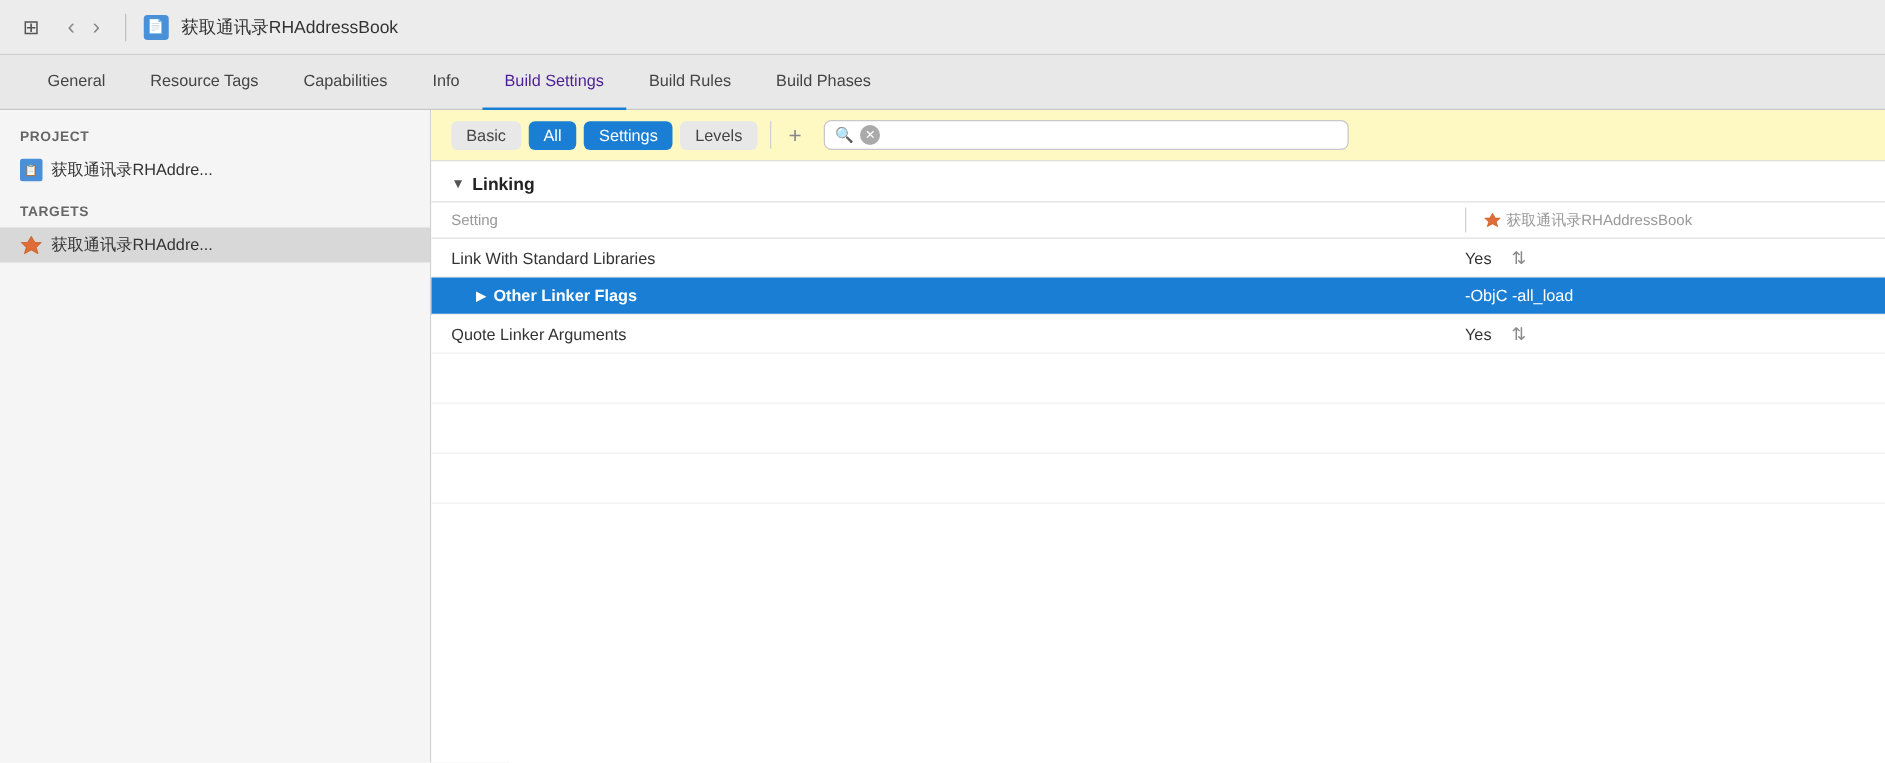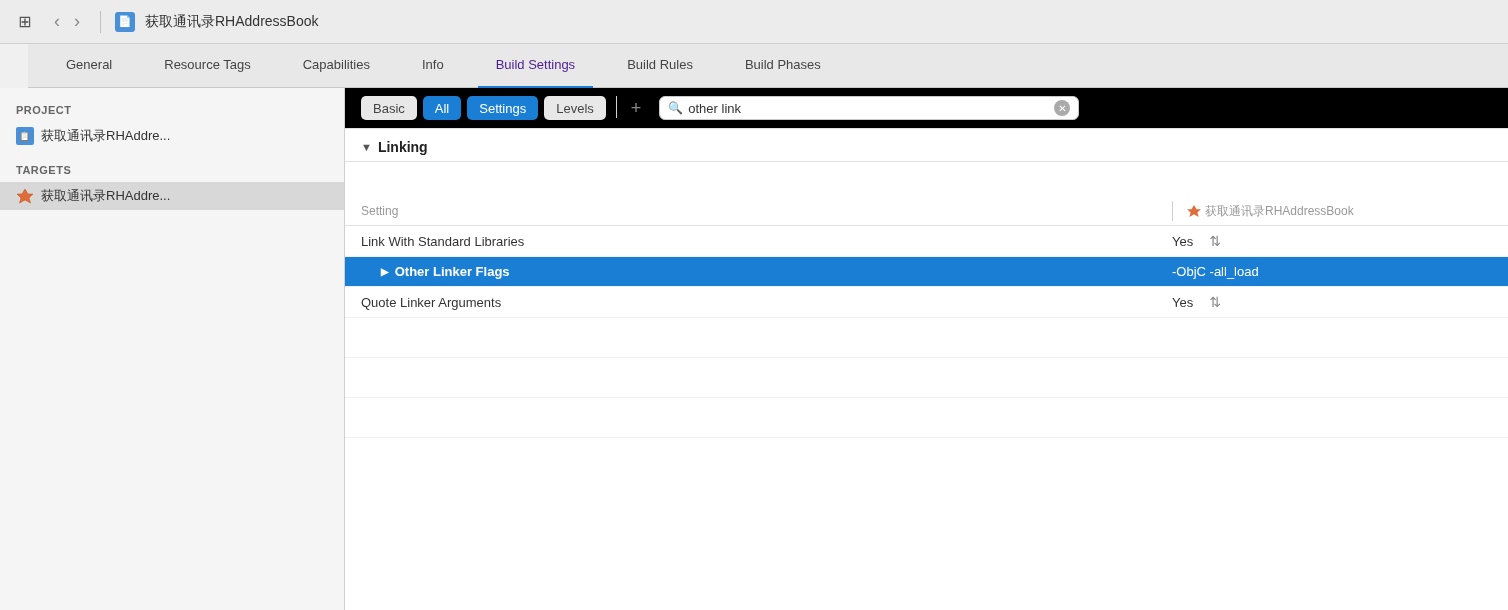--- a/index.html
+++ b/index.html
@@ -48,22 +48,21 @@
     }
 
     
     .tabbar {
       display: flex;
       align-items: center;
       height: 44px;
       background: #e8e8e8;
       border-bottom: 1px solid #c8c8c8;
       padding: 0 20px;
-      gap: 16px;
-      margin-left: 28px;
+      gap: 0;
     }
     .tab-item {
       padding: 0 18px;
       height: 44px;
       display: flex; align-items: center;
       font-size: 13px;
       color: #444;
       cursor: pointer;
       border-bottom: 2px solid transparent;
     }
@@ -123,24 +122,25 @@
     .content {
       flex: 1;
       background: #fff;
       display: flex;
       flex-direction: column;
     }
 
     
     .filterbar {
       display: flex;
+      align-items: center;
       padding: 8px 16px;
       border-bottom: 1px solid #e0e0e0;
       gap: 6px;
-      background: #000000;
+      background: #fef9c3;
     }
     .filter-btn {
       padding: 4px 12px;
       border-radius: 5px;
       font-size: 13px;
       cursor: pointer;
       border: none;
       background: #e8e8e8;
       color: #444;
     }
@@ -201,21 +201,21 @@
 
     .table-header-row {
       display: grid;
       grid-template-columns: 1fr 320px;
       padding: 4px 16px;
       border-bottom: 1px solid #e0e0e0;
       border-top: 1px solid #e0e0e0;
     }
     .th {
       font-size: 12px; color: #999;
-      display: flex; align-items: center; gap: 4px; margin-top: 35px;
+      display: flex; align-items: center; gap: 4px;
     }
     .th-right { justify-content: flex-start; }
 
     .table-row {
       display: grid;
       grid-template-columns: 1fr 320px;
       padding: 7px 16px;
       border-bottom: 1px solid #f0f0f0;
       align-items: center;
     }
@@ -279,21 +279,20 @@
 
     <div class="filterbar">
       <button class="filter-btn">Basic</button>
       <button class="filter-btn active-blue">All</button>
       <button class="filter-btn active-blue-outline">Settings</button>
       <button class="filter-btn">Levels</button>
       <div class="filter-sep"></div>
       <button class="filter-add-btn">+</button>
       <div class="search-box">
         <span class="search-icon">🔍</span>
-        <input class="search-input" type="text" value="other link" style="">
         <button class="search-clear">✕</button>
       </div>
     </div>
 
     <div class="table-area">
 
       <div class="section-header">
         <span class="section-chevron">▼</span>
         <span>Linking</span>
       </div>

